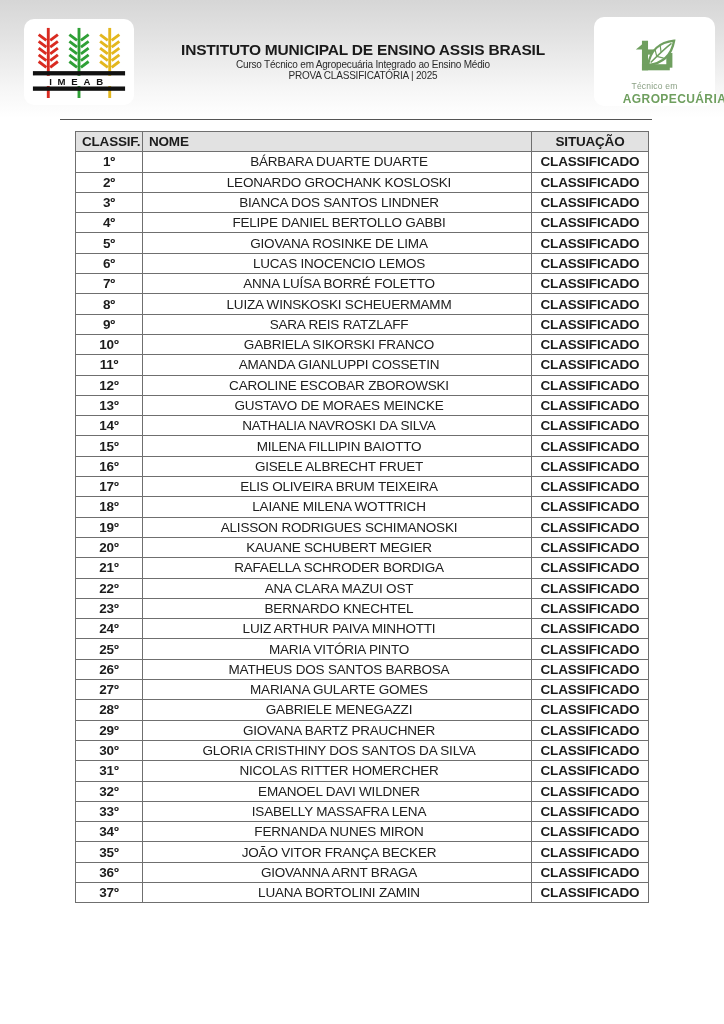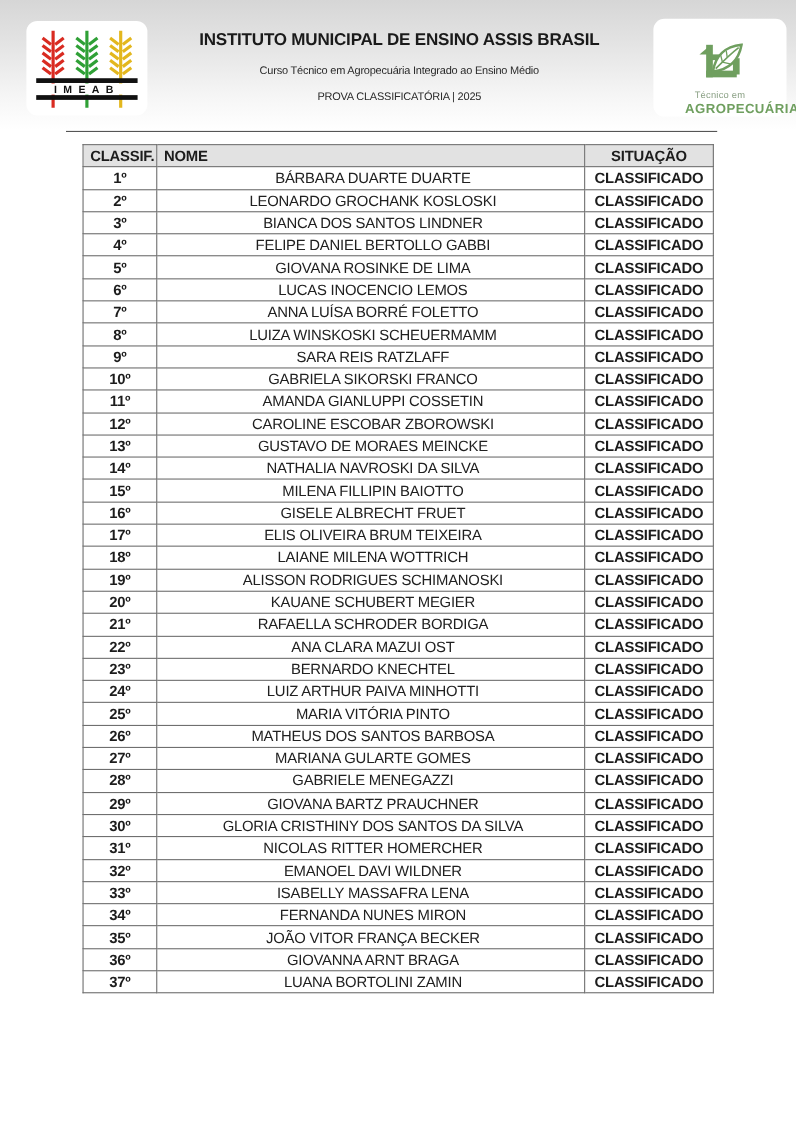--- a/index.html
+++ b/index.html
@@ -23,21 +23,21 @@
     display:flex; flex-direction:column; align-items:center; padding-top:22px; }
 
   .imeab-svg { display:block; margin:4px auto 0; }
 
   .agro-caption1 { font-size:8.5px; color:#8aa084; margin-top:2px; letter-spacing:.2px; }
   .agro-caption2 { font-size:12px; font-weight:bold; color:#6f9f5f; letter-spacing:.4px; margin-top:1px;margin-left:40px; }
 
   .header-text {
     position:absolute; left:140px; top:0; width:446px; height:118px;
     display:flex; flex-direction:column; align-items:center; justify-content:center;
-    text-align:center; gap:13px; padding-top:4px;
+    text-align:center; gap:0; padding-top:4px;
   }
   .inst-name { font-size:15.5px; font-weight:bold; letter-spacing:-.2px; color:#1a1a1a; }
   .course-name, .exam-name { font-size:10px; color:#2a2a2a; letter-spacing:-.2px; }
 
   
   .rule {
     position:relative; margin:1px 0 0 60px; width:592px; height:0;
     border-top:1.5px solid #555555;
   }
 

